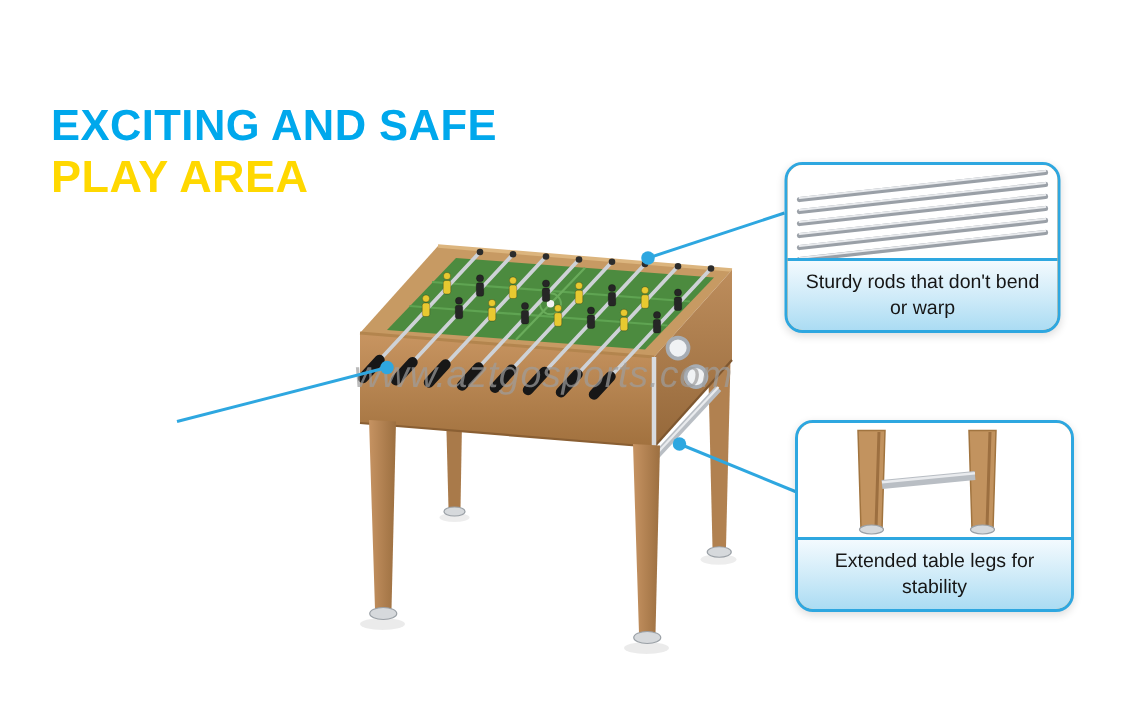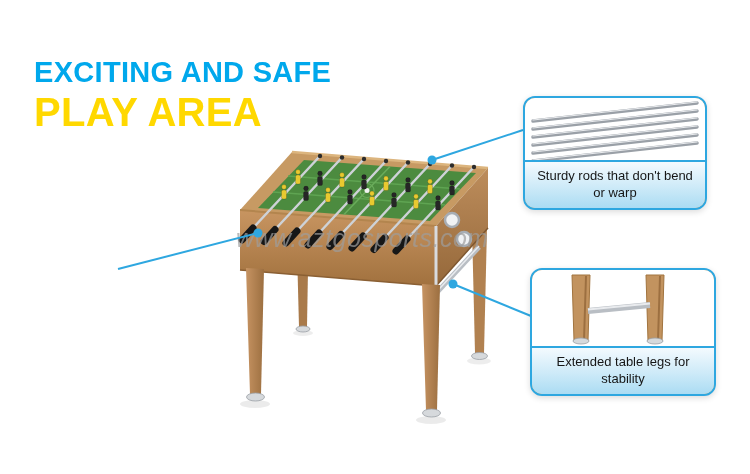--- a/index.html
+++ b/index.html
@@ -6,25 +6,25 @@
     --title-blue:#00a8ec;
     --title-yellow:#ffd800;
     --accent-blue:#2ea7e0;
   }
   html,body{margin:0;padding:0;}
   body{
     width:750px;height:474px;position:relative;overflow:hidden;
     background:#ffffff;
     font-family:"Liberation Sans","DejaVu Sans",sans-serif;
   }
-  .stage{position:absolute;inset:0;}
+  .stage{position:absolute;inset:0;margin-top:12px;}
   
   .headline{position:absolute;left:34px;top:56px;font-weight:bold;line-height:1.12;z-index:4;}
   .headline .line1{color:var(--title-blue);font-size:29px;letter-spacing:0.3px;}
-  .headline .line2{color:var(--title-yellow);font-size:40px;letter-spacing:0.3px;margin-top:2px;}
+  .headline .line2{color:var(--title-yellow);font-size:30px;letter-spacing:0.3px;margin-top:2px;}
   
   .watermark{
     position:absolute;left:236px;top:224px;z-index:2;
     font-size:25px;color:#9e9e9e;opacity:.7;letter-spacing:.5px;white-space:nowrap;font-style:italic;
   }
   
   .table-wrap{position:absolute;left:218px;top:128px;width:312px;height:300px;z-index:1;}
   .table-wrap svg{width:100%;height:100%;display:block;}
   
   .leaders{position:absolute;inset:0;z-index:3;pointer-events:none;}

